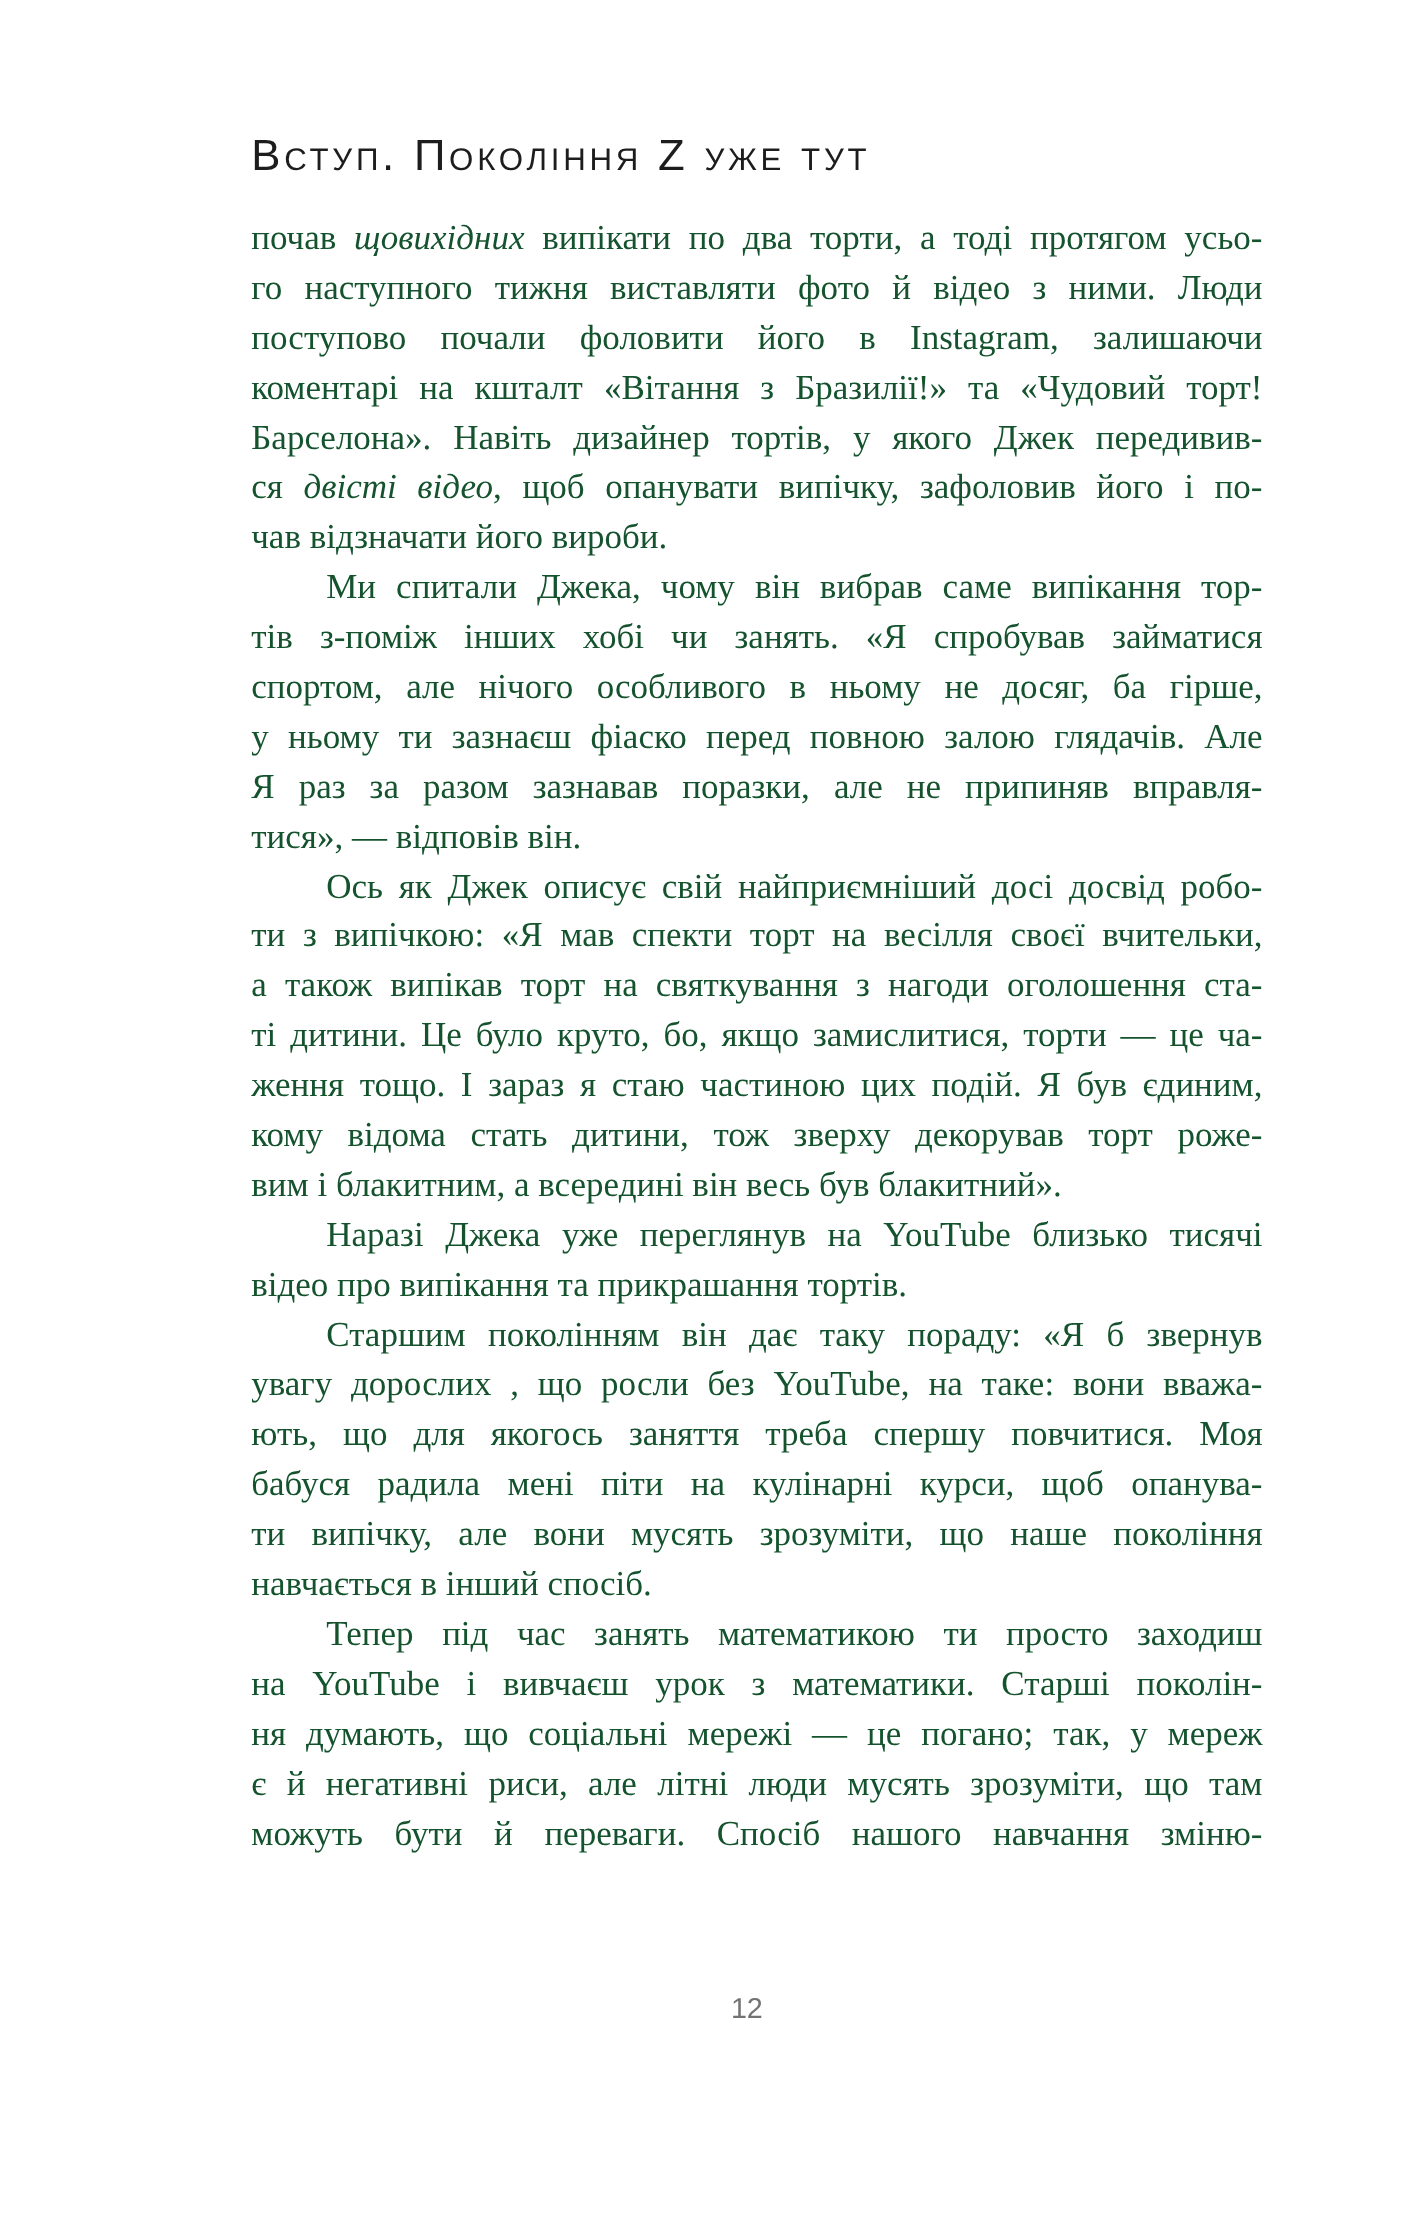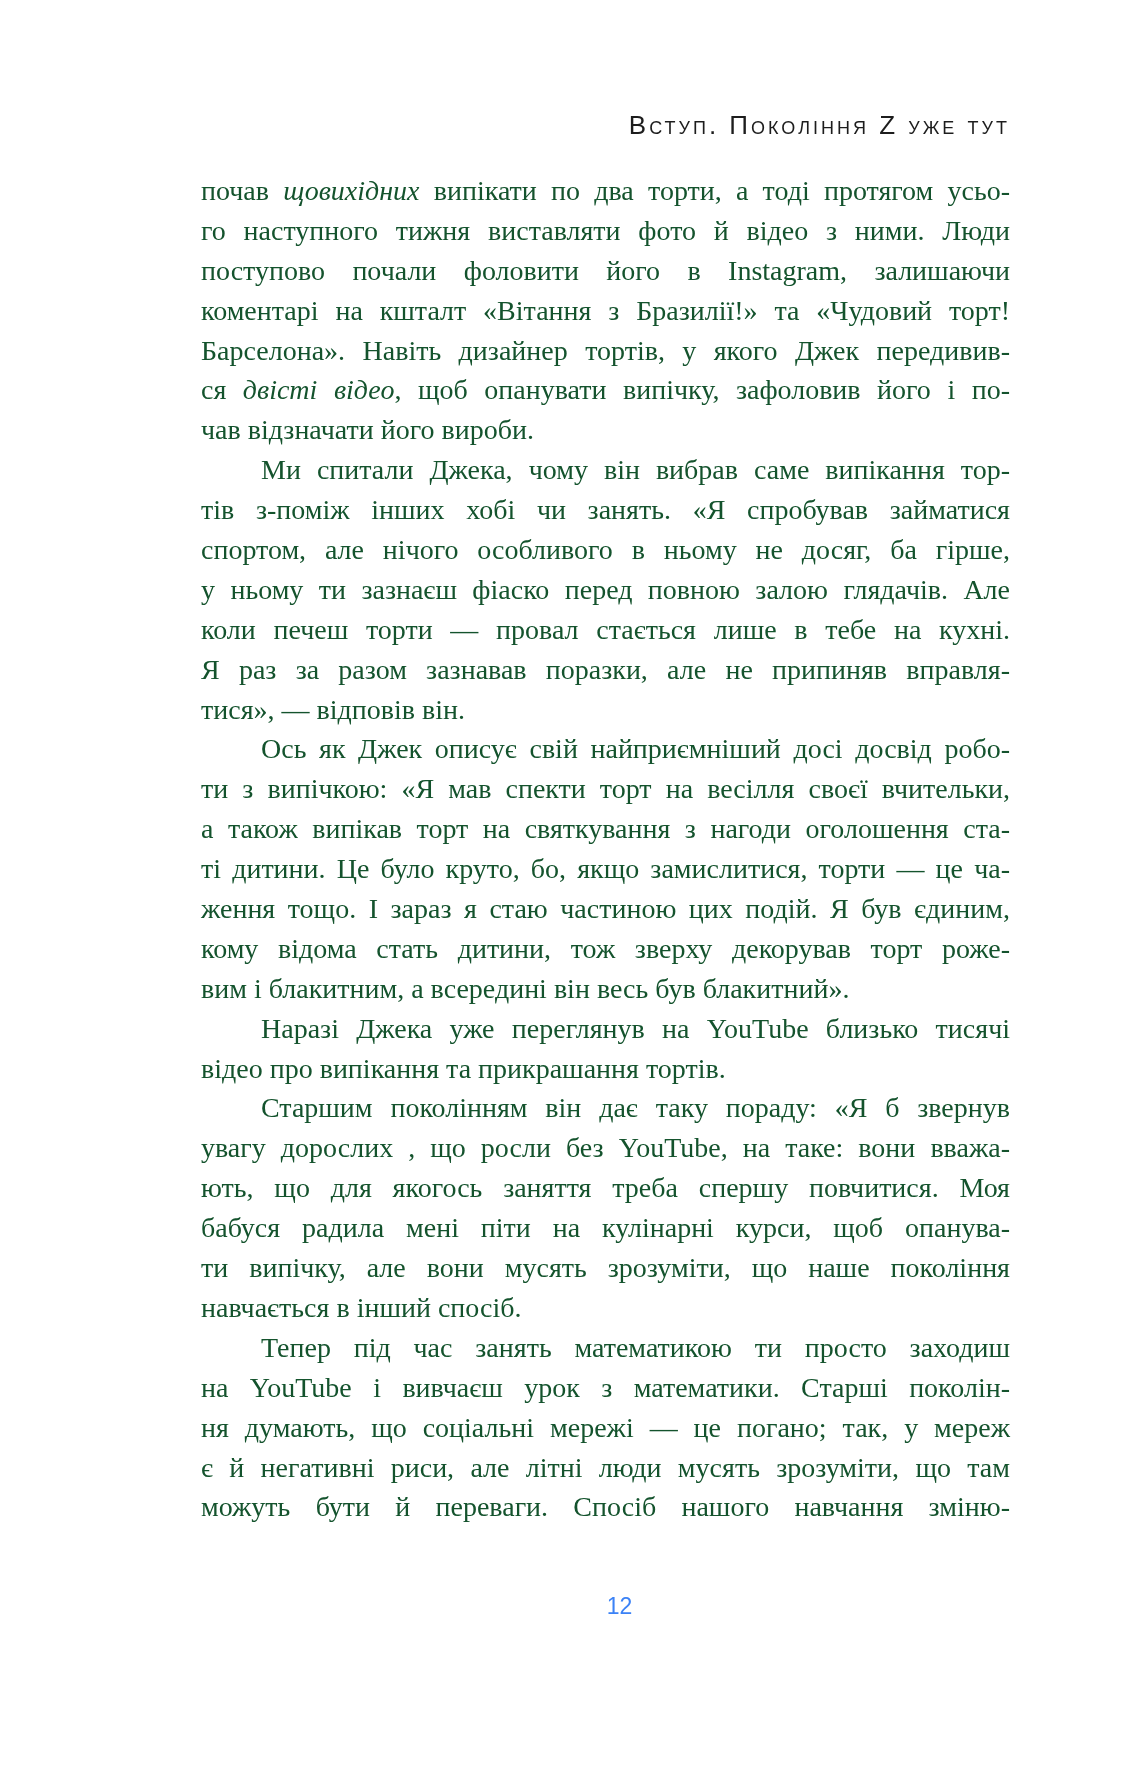--- a/index.html
+++ b/index.html
@@ -12,25 +12,25 @@
     width: 1142px;
     height: 1772px;
     background: #ffffff;
     overflow: hidden;
   }
   .running-header {
     position: absolute;
     left: 201px;
     top: 110px;
     width: 809px;
-    text-align: right;
+    text-align: left;
     font-family: "Liberation Sans", "DejaVu Sans", sans-serif;
     font-variant: small-caps;
     font-weight: 400;
-    font-size: 26px;
+    font-size: 35px;
     line-height: 30px;
     letter-spacing: 3px;
     color: #1d1d1d;
   }
   .text-block {
     position: absolute;
     left: 201px;
     top: 171px;
     width: 809px;
     font-family: "Liberation Serif", "DejaVu Serif", serif;
@@ -45,28 +45,28 @@
     text-align-last: justify;
   }
   .line.plain {
     text-align: right;
     text-align-last: left;
   }
   .line.indent { text-indent: 60px; }
   .it { font-style: italic; }
   .page-number {
     position: absolute;
-    left: 215px;
+    left: 193px;
     top: 1592px;
     width: 809px;
     text-align: center;
     font-family: "Liberation Sans", "DejaVu Sans", sans-serif;
     font-size: 23px;
     line-height: 28px;
-    color: #3b82f6;
+    color: #737373;
   }
 </style>
 </head>
 <body>
 
 <div class="page">
   <header class="running-header">Вступ. Покоління Z уже тут</header>
 
   <main class="text-block">
       <div class="para">
@@ -76,21 +76,20 @@
         <div class="line"><span>коментарі на кшталт «Вітання з Бразилії!» та «Чудовий торт!</span></div>
         <div class="line"><span>Барселона». Навіть дизайнер тортів, у якого Джек передивив-</span></div>
         <div class="line"><span>ся </span><span class="it">двісті відео</span><span>, щоб опанувати випічку, зафоловив його і по-</span></div>
         <div class="line plain"><span>чав відзначати його вироби.</span></div>
       </div>
       <div class="para">
         <div class="line indent"><span>Ми спитали Джека, чому він вибрав саме випікання тор-</span></div>
         <div class="line"><span>тів з-поміж інших хобі чи занять. «Я спробував займатися</span></div>
         <div class="line"><span>спортом, але нічого особливого в ньому не досяг, ба гірше,</span></div>
         <div class="line"><span>у ньому ти зазнаєш фіаско перед повною залою глядачів. Але</span></div>
-        <div class="line"><span>коли печеш торти — провал стається лише в тебе на кухні.</span></div>
         <div class="line"><span>Я раз за разом зазнавав поразки, але не припиняв вправля-</span></div>
         <div class="line plain"><span>тися», — відповів він.</span></div>
       </div>
       <div class="para">
         <div class="line indent"><span>Ось як Джек описує свій найприємніший досі досвід робо-</span></div>
         <div class="line"><span>ти з випічкою: «Я мав спекти торт на весілля своєї вчительки,</span></div>
         <div class="line"><span>а також випікав торт на святкування з нагоди оголошення ста-</span></div>
         <div class="line"><span>ті дитини. Це було круто, бо, якщо замислитися, торти — це ча-</span></div>
         <div class="line"><span>ження тощо. І зараз я стаю частиною цих подій. Я був єдиним,</span></div>
         <div class="line"><span>кому відома стать дитини, тож зверху декорував торт роже-</span></div>

